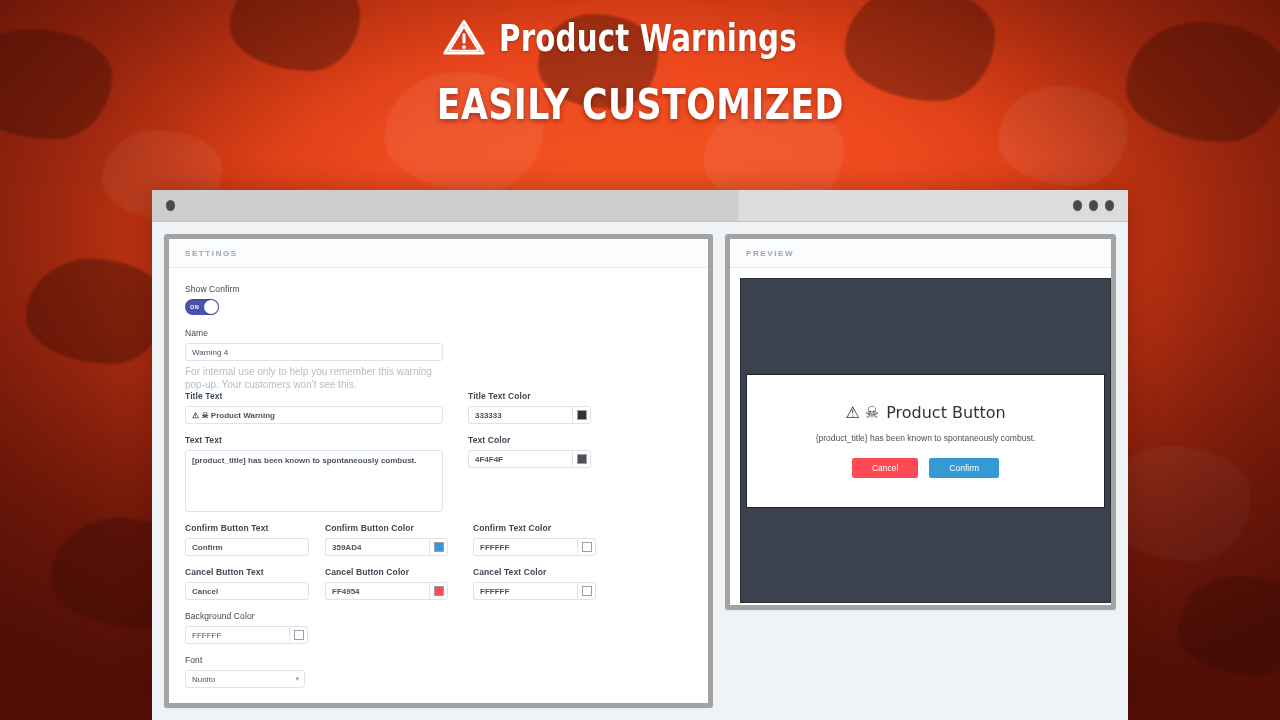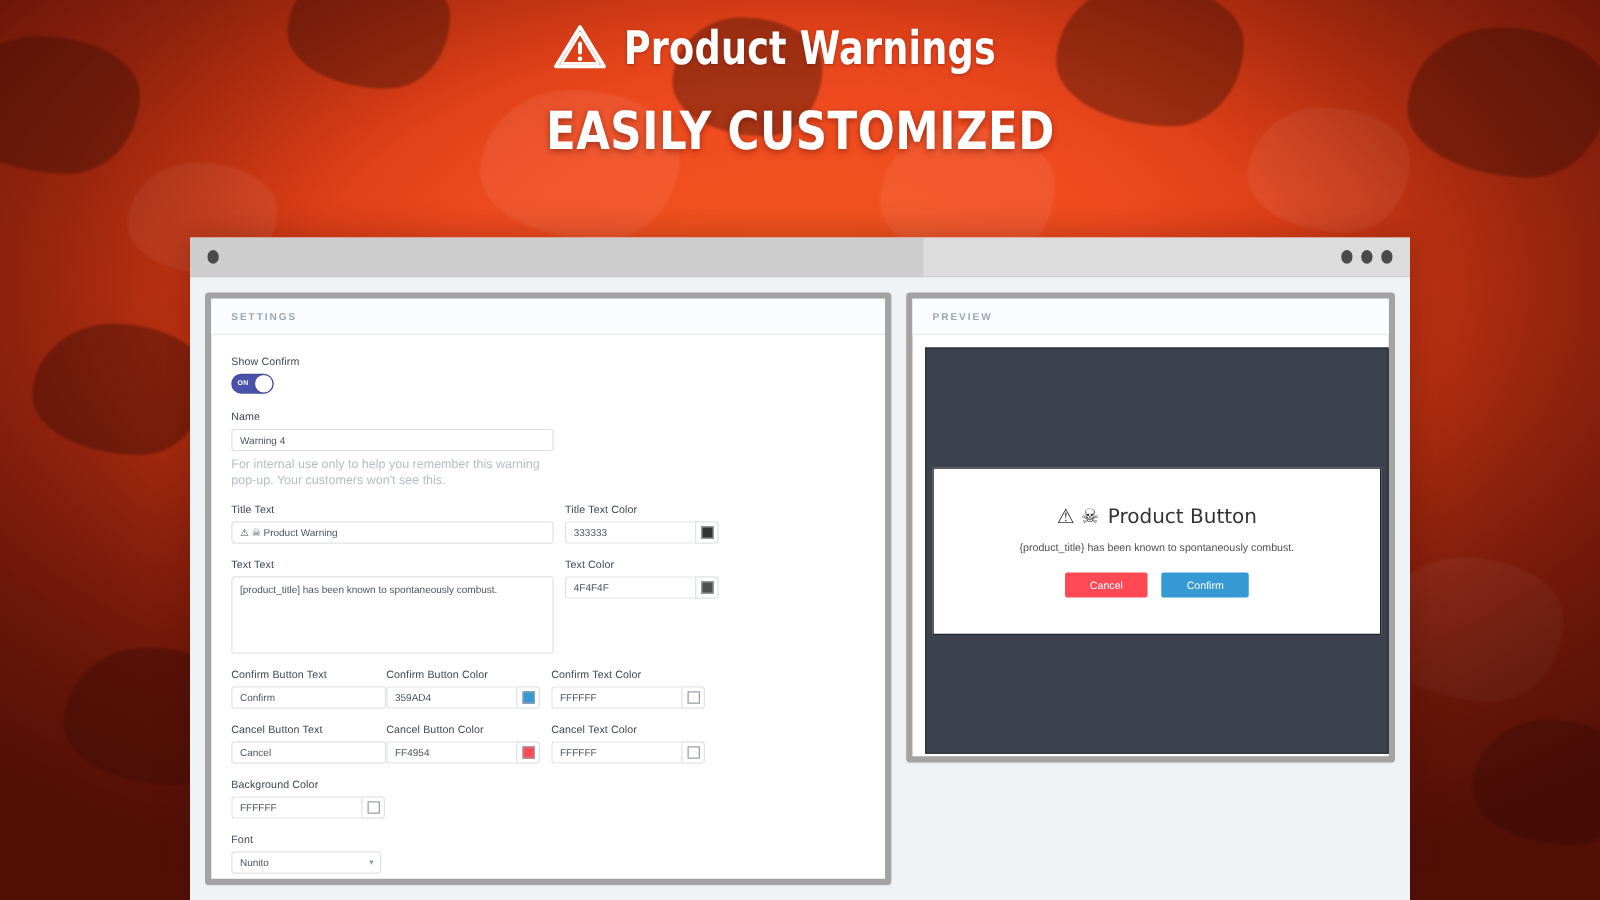--- a/index.html
+++ b/index.html
@@ -103,21 +103,21 @@
   .inp {
     width: 100%; height: 18px; border: 1px solid #dfe3e8; border-radius: 3px;
     background: #fff; padding: 0 6px; font-size: 8px; color: #4a5563;
     font-family: "Liberation Sans", sans-serif; display: flex; align-items: center;
   }
   textarea.inp, .ta {
     height: 62px; resize: none; padding: 5px 6px; display: block;
     line-height: 1.35; align-items: flex-start;
   }
 
-  .row { display: flex; gap: 0; margin-bottom: 11px; }
+  .row { display: flex; gap: 16px; margin-bottom: 11px; font-weight: bold; }
   .col { display: flex; flex-direction: column; }
 
   .color-wrap { display: flex; align-items: stretch; }
   .color-wrap .inp {
     border-top-right-radius: 0; border-bottom-right-radius: 0; border-right: none; flex: 1;
   }
   .swatch-btn {
     width: 19px; height: 18px; border: 1px solid #dfe3e8; border-radius: 0 3px 3px 0;
     background: #fff; display: flex; align-items: center; justify-content: center;
   }
@@ -226,21 +226,21 @@
       <div class="card-body">
 
         <div class="col" style="margin-bottom:13px;">
           <span class="field-label">Show Confirm</span>
           <div class="toggle">
             <span class="on-txt">ON</span>
             <span class="knob"></span>
           </div>
         </div>
 
-        <div class="col" style="margin-bottom:11px;width:258px;">
+        <div class="col" style="width:258px;">
           <span class="field-label">Name</span>
           <div class="inp">Warning 4</div>
           <span class="help-text">For internal use only to help you remember this warning pop-up. Your customers won't see this.</span>
         </div>
 
         <div class="row">
           <div class="col" style="width:258px;">
             <span class="field-label">Title Text</span>
             <div class="inp">⚠ ☠ Product Warning</div>
           </div>

